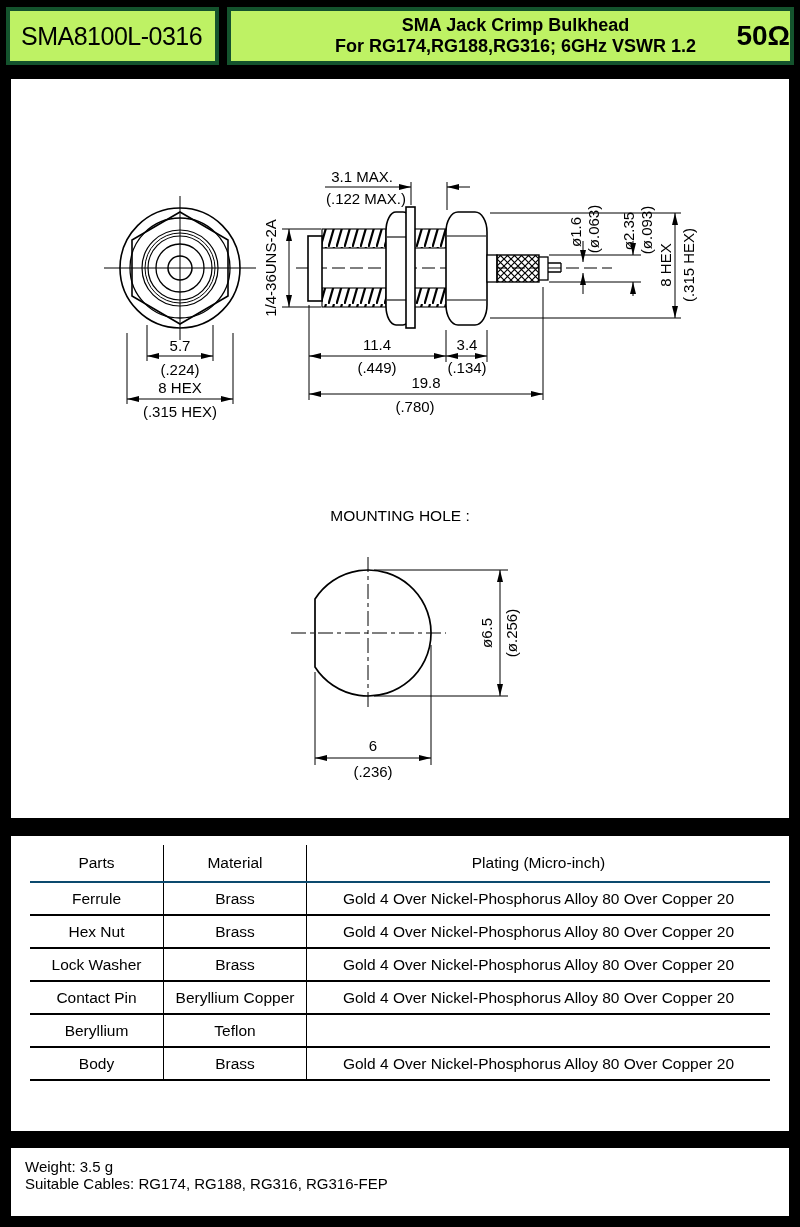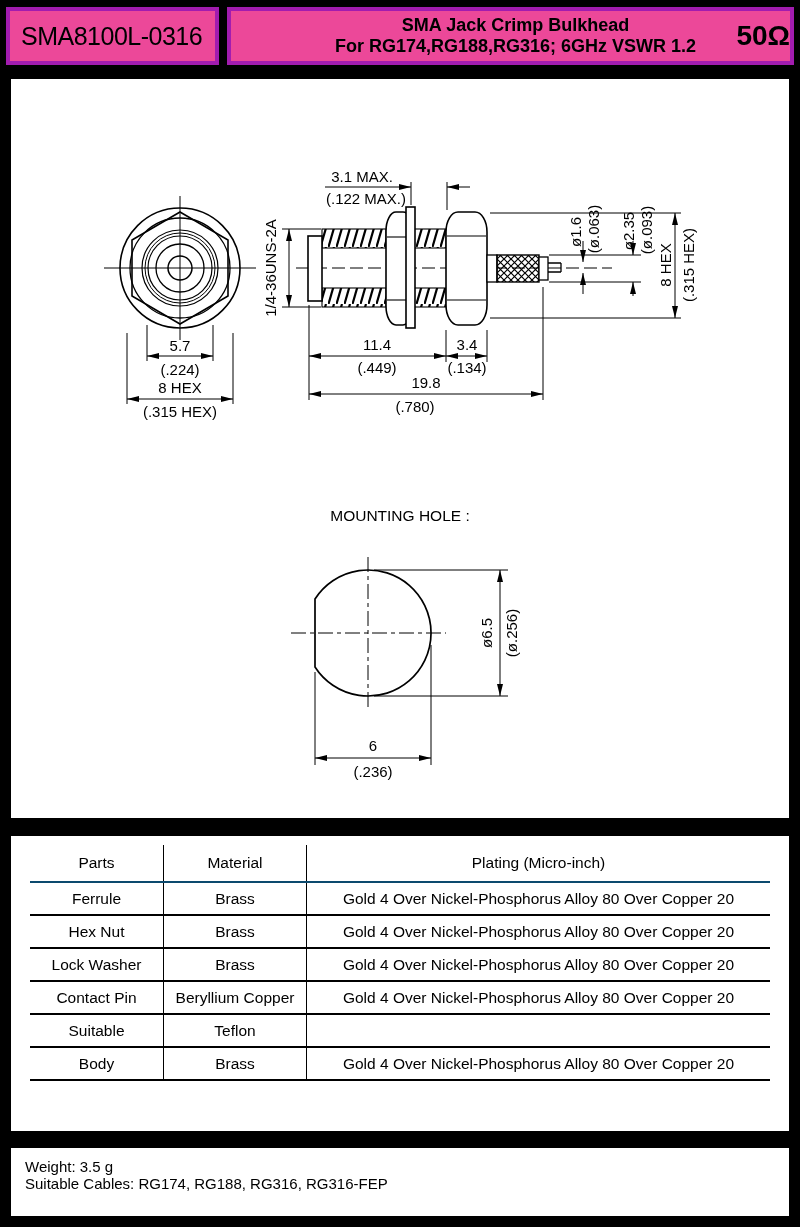--- a/index.html
+++ b/index.html
@@ -4,21 +4,21 @@
 <style>
   html,body{margin:0;padding:0;}
   body{
     width:800px;height:1227px;position:relative;
     background:#000;
     font-family:"Liberation Sans", sans-serif;
     color:#000;
     overflow:hidden;
   }
   .panel{position:absolute;background:#fff;border:5px solid #000;box-sizing:border-box;}
-  .hdrbox{position:absolute;background:#ec4899;border:4px solid #a21caf;box-sizing:border-box;}
+  .hdrbox{position:absolute;background:#bef264;border:4px solid #14532d;box-sizing:border-box;}
 
   #hdr-left{left:6px;top:7px;width:213px;height:58px;display:flex;align-items:center;}
   #hdr-left .pn{font-size:25px;letter-spacing:-0.5px;padding-left:11px;white-space:nowrap;}
 
   #hdr-right{left:227px;top:7px;width:567px;height:58px;display:flex;align-items:center;}
   #hdr-right .titleblock{flex:1;text-align:center;font-weight:bold;font-size:18px;line-height:21px;padding-left:82px;}
   #hdr-right .ohm{width:72px;text-align:right;font-weight:bold;font-size:28px;}
 
   #main-panel{left:6px;top:74px;width:788px;height:749px;}
   #main-panel svg{position:absolute;left:0;top:0;}
@@ -212,21 +212,21 @@
       <div class="tcell c1">Lock Washer</div>
       <div class="tcell c2">Brass</div>
       <div class="tcell c3">Gold 4 Over Nickel-Phosphorus Alloy 80 Over Copper 20</div>
     </div>
     <div class="trow body">
       <div class="tcell c1">Contact Pin</div>
       <div class="tcell c2">Beryllium Copper</div>
       <div class="tcell c3">Gold 4 Over Nickel-Phosphorus Alloy 80 Over Copper 20</div>
     </div>
     <div class="trow body">
-      <div class="tcell c1">Suitable</div>
+      <div class="tcell c1">Beryllium</div>
       <div class="tcell c2">Teflon</div>
       <div class="tcell c3"></div>
     </div>
     <div class="trow body">
       <div class="tcell c1">Body</div>
       <div class="tcell c2">Brass</div>
       <div class="tcell c3">Gold 4 Over Nickel-Phosphorus Alloy 80 Over Copper 20</div>
     </div>
   </div>
 </div>

